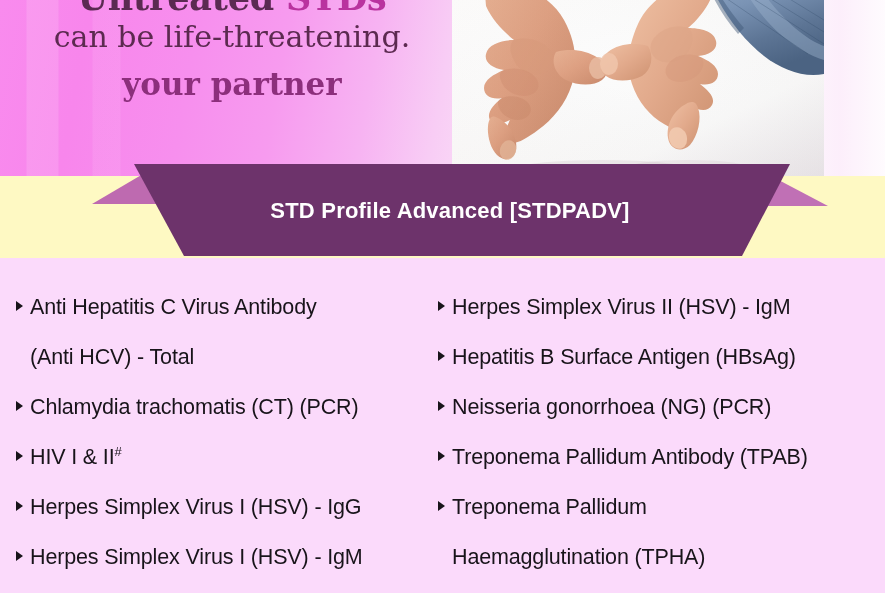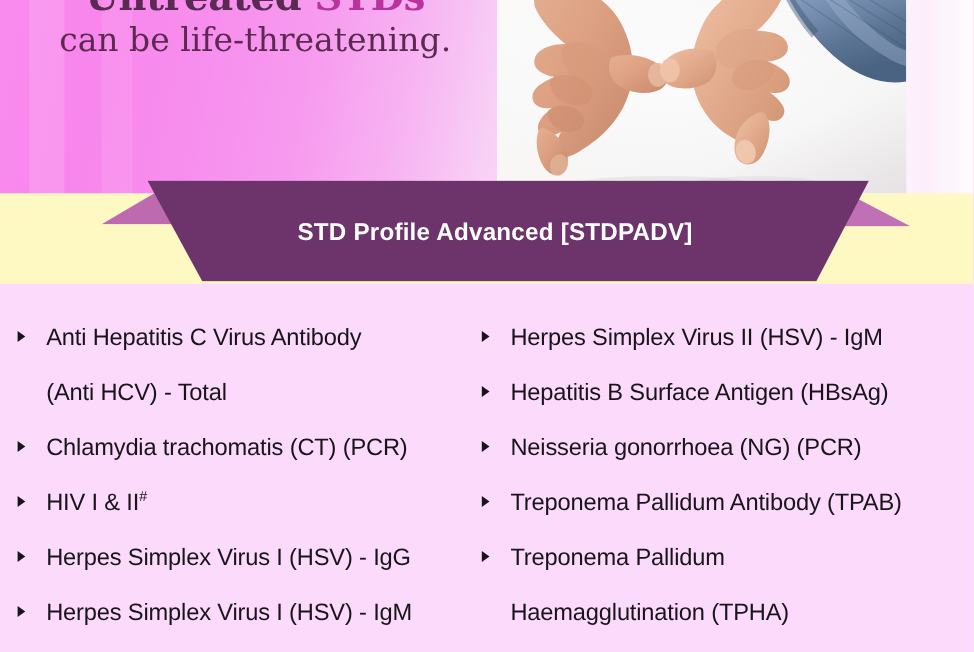--- a/index.html
+++ b/index.html
@@ -206,41 +206,41 @@
     display: inline-block;
     width: 14px;
     flex: none;
   }
   .row-label {
     font-family: "Liberation Sans", sans-serif;
     font-size: 21.5px;
     color: #18141A;
     line-height: 30px;
     letter-spacing: -0.15px;
-    margin-left: 12px;
   }
   .row-label sup {
     font-size: 13px;
     vertical-align: super;
     line-height: 0;
   }
 </style>
 </head>
 <body>
 
 <div id="poster">
 
   <div class="hero">
     <div class="hero-bg"></div>
     <div class="hero-streaks"></div>
     <div class="hero-streaks2"></div>
 
     <div class="hero-text">
       <div class="hl-1"><span>Untreated </span><span class="accent">STDs</span></div>
       <div class="hl-2">can be life-threatening.</div>
+      <div class="hl-3">your partner</div>
     </div>
 
     <div class="photo">
       <div class="photo-inner">
         <svg width="372" height="176" viewBox="0 0 372 176">
           <defs>
             <linearGradient id="skinA" x1="0" y1="0" x2="1" y2="1">
               <stop offset="0%" stop-color="#E8B294"></stop>
               <stop offset="45%" stop-color="#DFA183"></stop>
               <stop offset="100%" stop-color="#C98A6C"></stop>

